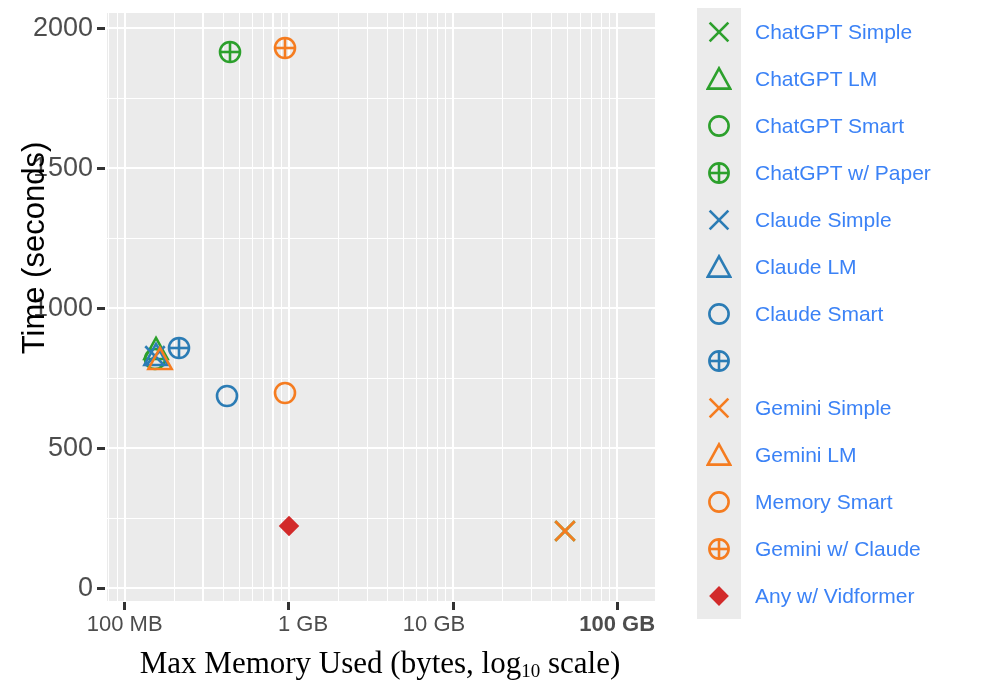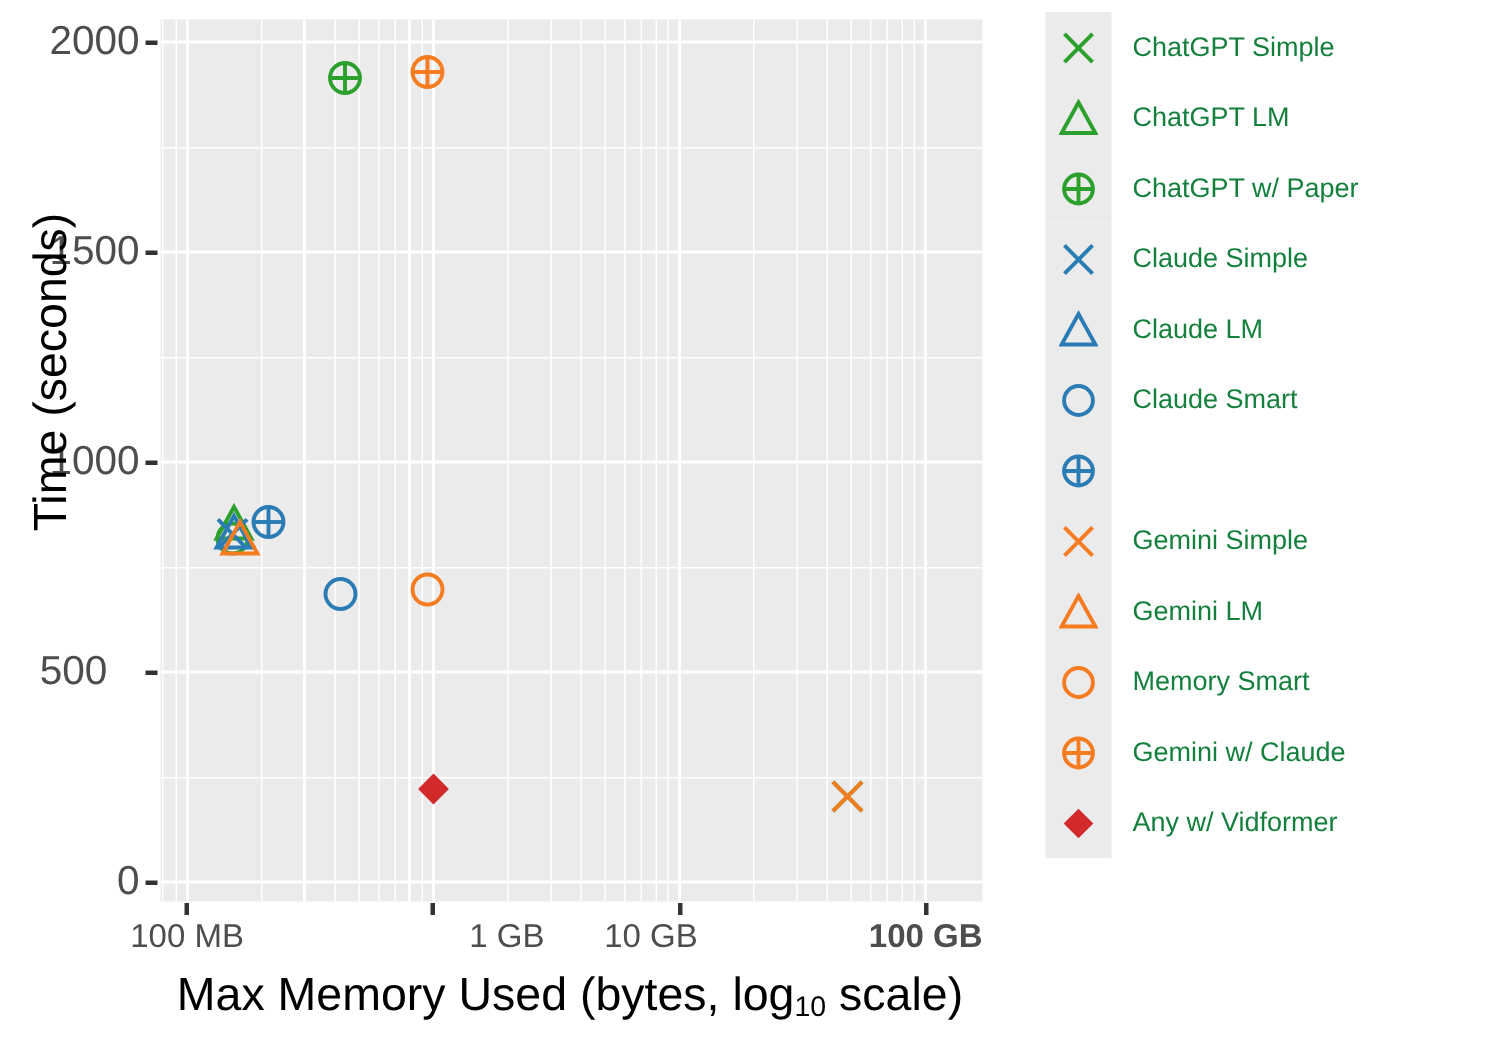--- a/index.html
+++ b/index.html
@@ -22,33 +22,33 @@
   .ytick-label{position:absolute;right:0;width:88px;text-align:right;
                color:#4d4d4d;font-size:27px;line-height:27px;}
   .xtick-mark{position:absolute;height:8px;width:3px;background:#333333;top:602px;}
   .xtick-label{position:absolute;top:612px;color:#4d4d4d;font-size:22px;
                line-height:24px;text-align:center;white-space:nowrap;}
 
   .ylab{position:absolute;left:-146px;top:230px;width:360px;text-align:center;
         transform:rotate(-90deg);transform-origin:center center;
         font-size:31px;color:#000000;white-space:nowrap;}
   .xlab{position:absolute;left:40px;top:645px;width:680px;text-align:center;
-        font-size:31px;color:#000000;white-space:nowrap;}
+        font-size:31px;color:#000000;white-space:nowrap;font-family:Liberation Serif, serif;}
   .xlab sub{font-size:19px;vertical-align:-0.22em;}
 
   
   .mk{position:absolute;transform:translate(-50%,-50%);}
   .mk svg{display:block;overflow:visible;}
 
   
   .legend{position:absolute;left:697px;top:8px;width:292px;}
   .legend-row{position:relative;height:47px;display:flex;align-items:center;}
   .legend-key{position:relative;width:44px;height:47px;background:#ebebeb;
               display:flex;align-items:center;justify-content:center;flex:0 0 44px;}
-  .legend-label{margin-left:14px;font-size:18px;line-height:29px;color:#15803d;
+  .legend-label{margin-left:14px;font-size:21px;line-height:29px;color:#3b82f6;
                 white-space:nowrap;}
 </style>
 </head>
 <body>
 
 <div id="root">
 
   <div class="panel" id="panel">
       <div class="grid-line vminor" style="left: 1.20492px;"></div>
       <div class="grid-line vminor" style="left: 9.60175px;"></div>
@@ -162,35 +162,35 @@
         <svg width="27" height="27" viewBox="0 0 27 27">
           <polygon points="13.5,3.2399999999999998 23.76,13.5 13.5,23.76 3.2399999999999998,13.5" fill="#d22a2a"></polygon>
         </svg>
       </div>
     </div>
 
   <div id="yaxis">
       <div class="ytick-mark" style="top: 586.9px;"></div>
       <div class="ytick-label" style="top: 574.4px; right: 903px;">0</div>
       <div class="ytick-mark" style="top: 446.9px;"></div>
-      <div class="ytick-label" style="top: 434.4px; right: 903px; text-align: center;">500</div>
+      <div class="ytick-label" style="top: 434.4px; right: 903px;">500</div>
       <div class="ytick-mark" style="top: 306.9px;"></div>
       <div class="ytick-label" style="top: 294.4px; right: 903px;">1000</div>
       <div class="ytick-mark" style="top: 166.9px;"></div>
       <div class="ytick-label" style="top: 154.4px; right: 903px;">1500</div>
       <div class="ytick-mark" style="top: 26.9px;"></div>
       <div class="ytick-label" style="top: 14.4px; right: 903px;">2000</div>
     </div>
   <div class="ylab">Time (seconds)</div>
 
   <div id="xaxis">
       <div class="xtick-mark" style="left: 123.213px;"></div>
       <div class="xtick-label" style="left: 54.713px; width: 140px;">100 MB</div>
       <div class="xtick-mark" style="left: 287.366px;"></div>
-      <div class="xtick-label" style="left: 223px; width: 140px; text-align: right;">1 GB</div>
+      <div class="xtick-label" style="left: 233px; width: 140px;">1 GB</div>
       <div class="xtick-mark" style="left: 451.518px;"></div>
       <div class="xtick-label" style="left: 364px; width: 140px;">10 GB</div>
       <div class="xtick-mark" style="left: 615.671px;"></div>
       <div class="xtick-label" style="left: 547.171px; width: 140px; font-weight: bold;">100 GB</div>
     </div>
   <div class="xlab"><span>Max Memory Used (bytes, log</span><sub>10</sub><span> scale)</span></div>
 
   <div class="legend" id="legend">
       <div class="legend-row">
         <div class="legend-key">
@@ -206,20 +206,28 @@
           <svg width="26" height="26" viewBox="0 0 26 26">
             <polygon points="13,2.34 24.18,22.62 1.8200000000000003,22.62" fill="none" stroke="#2ca02c" stroke-width="2.6"></polygon>
           </svg>
         </div>
         <div class="legend-label">ChatGPT LM</div>
       </div>
       <div class="legend-row">
         <div class="legend-key">
           <svg width="26" height="26" viewBox="0 0 26 26">
             <circle cx="13" cy="13" r="9.62" fill="none" stroke="#2ca02c" stroke-width="2.6"></circle>
+          </svg>
+        </div>
+        <div class="legend-label">ChatGPT Smart</div>
+      </div>
+      <div class="legend-row">
+        <div class="legend-key">
+          <svg width="26" height="26" viewBox="0 0 26 26">
+            <circle cx="13" cy="13" r="9.62" fill="none" stroke="#2ca02c" stroke-width="2.6"></circle>
             <line x1="3.380000000000001" y1="13" x2="22.619999999999997" y2="13" stroke="#2ca02c" stroke-width="2.6"></line>
             <line x1="13" y1="3.380000000000001" x2="13" y2="22.619999999999997" stroke="#2ca02c" stroke-width="2.6"></line>
           </svg>
         </div>
         <div class="legend-label">ChatGPT w/ Paper</div>
       </div>
       <div class="legend-row">
         <div class="legend-key">
           <svg width="26" height="26" viewBox="0 0 26 26">
             <line x1="3.6400000000000006" y1="3.6400000000000006" x2="22.36" y2="22.36" stroke="#2b7cb5" stroke-width="2.6"></line>

